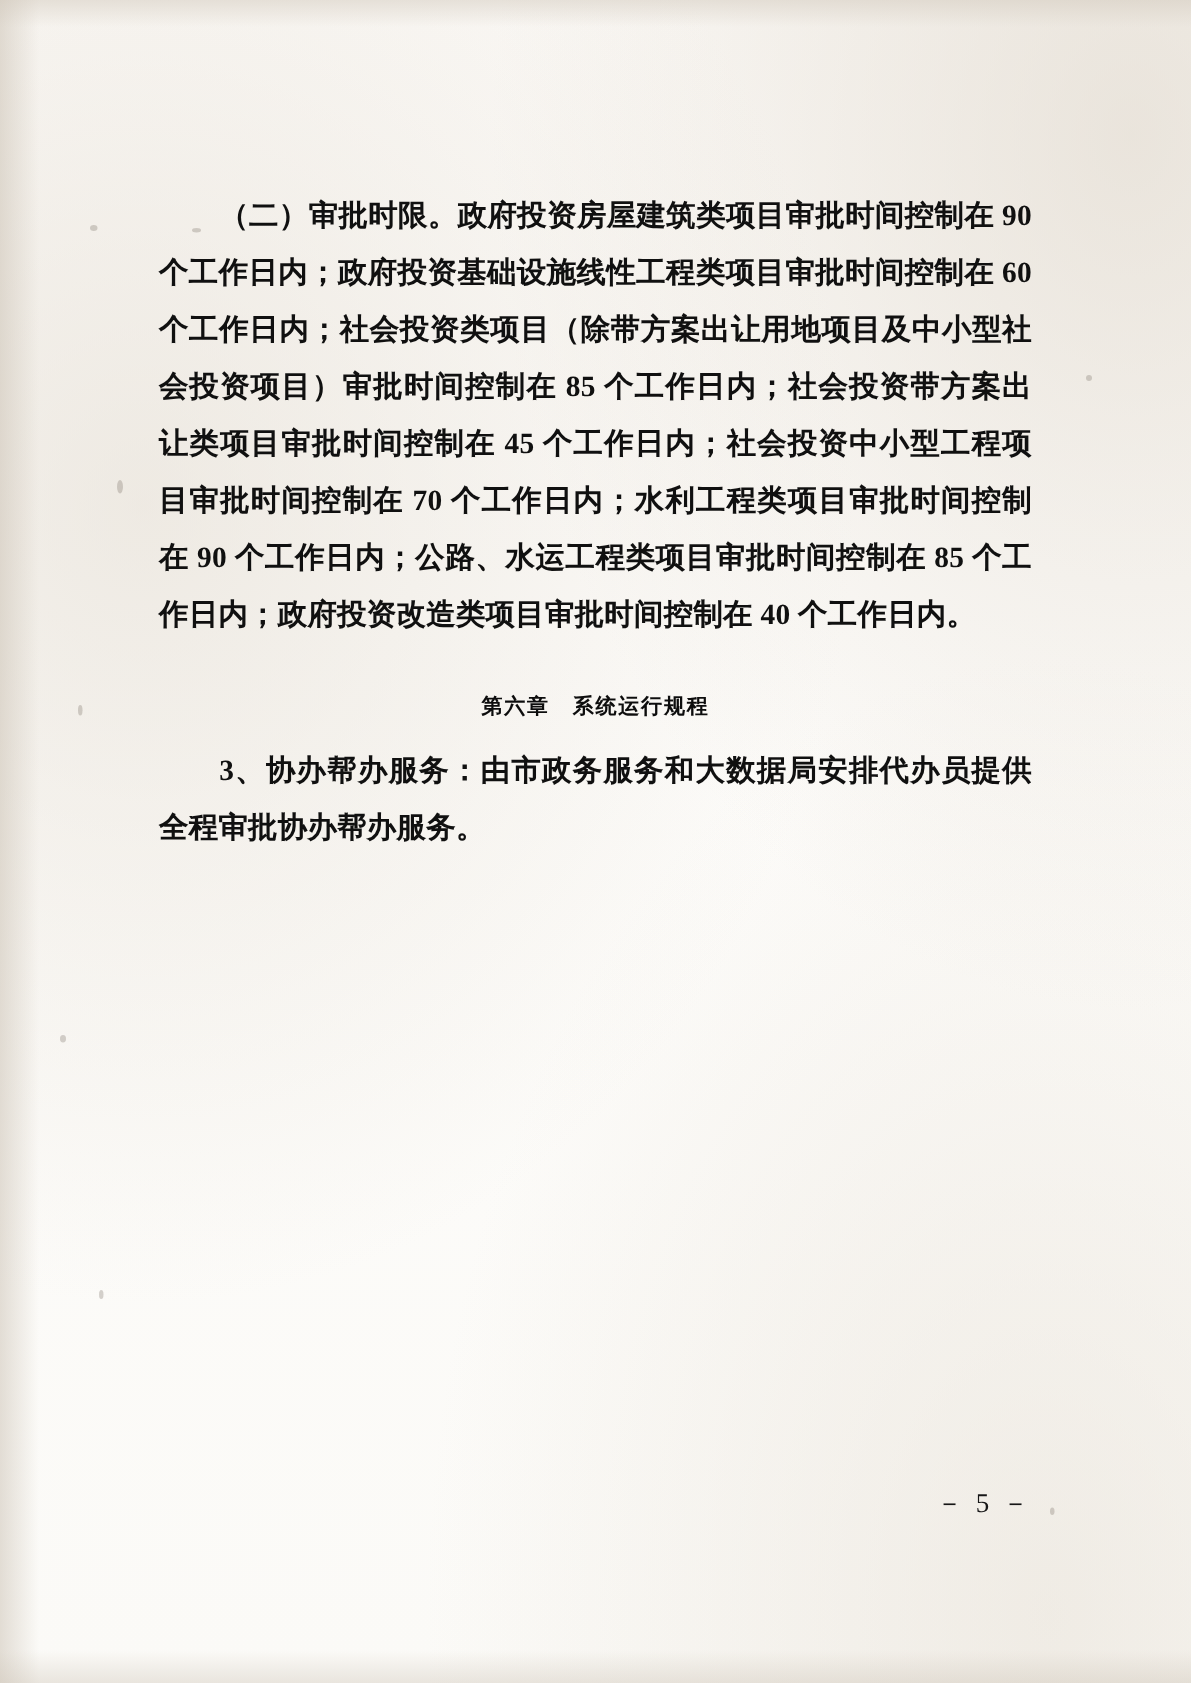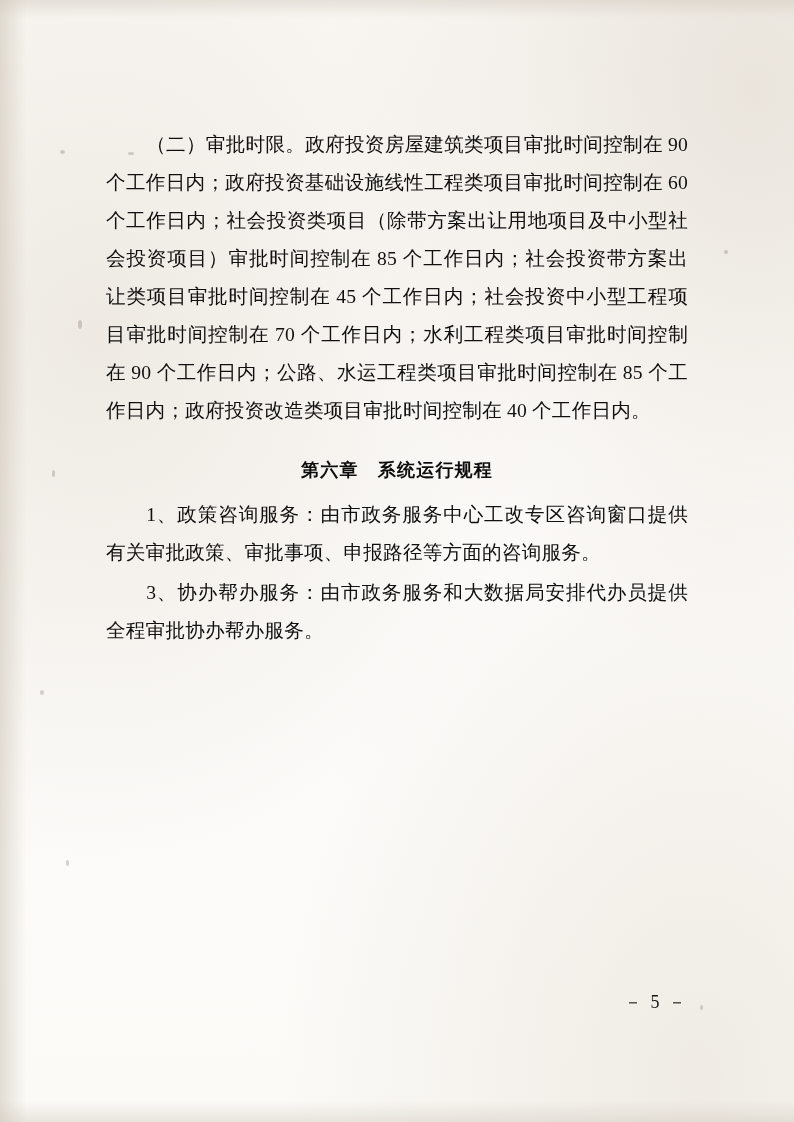--- a/index.html
+++ b/index.html
@@ -42,24 +42,25 @@
     margin: 0 0 2px 0;
     font-size: 19.6px;
     line-height: 38px;
     text-align: justify;
     text-justify: inter-ideograph;
     letter-spacing: 0.2px;
     color: #101010;
   }
   p.indent {
     text-indent: 2.05em;
+    font-weight: bold;
   }
   h2.chapter {
     margin: 14px 0 6px 0;
-    font-size: 18px;
+    font-size: 14px;
     line-height: 40px;
     text-align: center;
     font-weight: bold;
     letter-spacing: 1.2px;
     color: #0d0d0d;
     font-family: "Liberation Sans", sans-serif;
   }
   .gap-sm { height: 4px; }
   .page-number {
     position: absolute;
@@ -110,21 +111,20 @@
 <div class="content">
 
   <p class="para indent">（二）审批时限。政府投资房屋建筑类项目审批时间控制在 90 个工作日内；政府投资基础设施线性工程类项目审批时间控制在 60 个工作日内；社会投资类项目（除带方案出让用地项目及中小型社会投资项目）审批时间控制在 85 个工作日内；社会投资带方案出让类项目审批时间控制在 45 个工作日内；社会投资中小型工程项目审批时间控制在 70 个工作日内；水利工程类项目审批时间控制在 90 个工作日内；公路、水运工程类项目审批时间控制在 85 个工作日内；政府投资改造类项目审批时间控制在 40 个工作日内。</p>
 
   <div class="gap-sm"></div>
 
   <h2 class="chapter">第六章　系统运行规程</h2>
 
 
 
-  <p class="para indent">1、政策咨询服务：由市政务服务中心工改专区咨询窗口提供有关审批政策、审批事项、申报路径等方面的咨询服务。</p>
 
 
   <p class="para indent">3、协办帮办服务：由市政务服务和大数据局安排代办员提供全程审批协办帮办服务。</p>
 
 
 </div>
 
 <div class="page-number">－ 5 －</div>
 
 </body></html>

